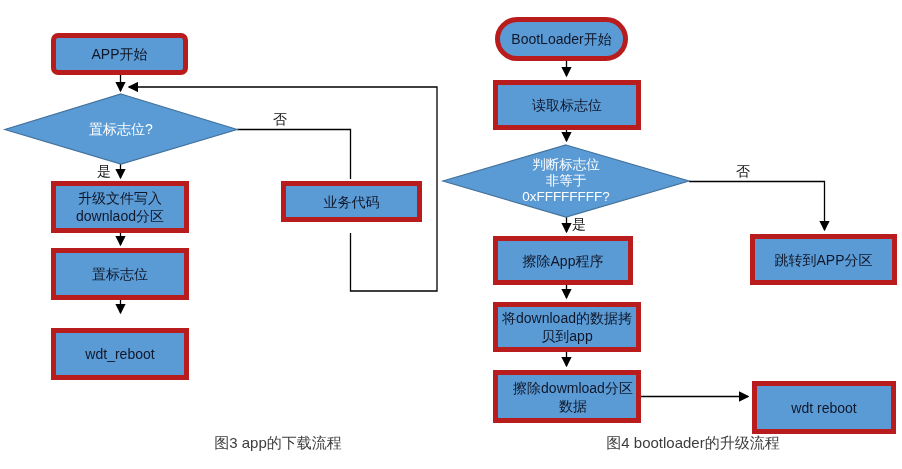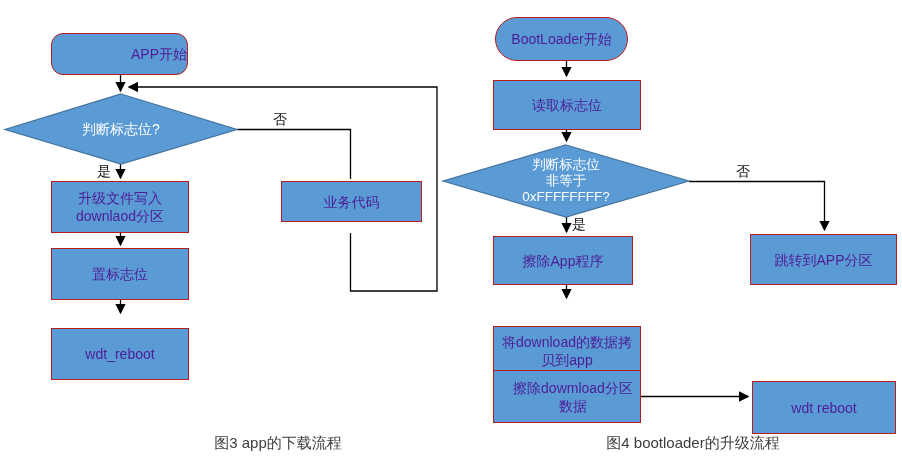--- a/index.html
+++ b/index.html
@@ -14,32 +14,32 @@
   #connector-layer {
     position: absolute;
     left: 0; top: 0;
     width: 902px; height: 469px;
   }
   .conn { stroke: #000000; stroke-width: 1.3; fill: none; }
   .diamond { fill: #5B9BD5; stroke: #41719C; stroke-width: 1.2; }
   .node {
     position: absolute;
     background: #5B9BD5;
-    border: 1px solid #b91c1c;
-    color: #4c1d95;
+    border: 5px solid #b91c1c;
+    color: #0f172a;
     display: flex;
     flex-direction: column;
     align-items: center;
     justify-content: center;
     text-align: center;
     font-size: 14px;
     line-height: 18px;
     box-sizing: border-box;
   }
-  .stadium-sm { border-radius: 12px; align-items: flex-end; }
+  .stadium-sm { border-radius: 7px; }
   .stadium { border-radius: 22px; }
   .dtext {
     position: absolute;
     color: #FFFFFF;
     font-size: 14px;
     line-height: 17px;
     text-align: center;
     display: flex;
     flex-direction: column;
     align-items: center;
@@ -89,21 +89,21 @@
 
     <polygon class="diamond" points="121,94 237,129.5 121,164 5,129.5"></polygon>
     <polygon class="diamond" points="566,145 689,181 566,217 443,181"></polygon>
   </svg>
 
   <div class="node stadium-sm" style="left:51px; top:33px; width:137px; height:42px;">
     <span>APP开始</span>
   </div>
 
   <div class="dtext" style="left:5px; top:94px; width:232px; height:70px;">
-    <span>判断标志位?</span>
+    <span>置标志位?</span>
   </div>
 
   <div class="flabel" style="left:273px; top:112px;">否</div>
   <div class="flabel" style="left:97px; top:164px;">是</div>
 
   <div class="node" style="left:51px; top:181px; width:138px; height:52px;">
     <span>升级文件写入</span>
     <span>downlaod分区</span>
   </div>
 
@@ -135,21 +135,21 @@
     <span>0xFFFFFFFF?</span>
   </div>
 
   <div class="flabel" style="left:736px; top:164px;">否</div>
   <div class="flabel" style="left:572px; top:217px;">是</div>
 
   <div class="node" style="left:493px; top:236px; width:140px; height:49px;">
     <span>擦除App程序</span>
   </div>
 
-  <div class="node" style="left:493px; top:302px; width:148px; height:50px;margin-top:24px;">
+  <div class="node" style="left:493px; top:302px; width:148px; height:50px;">
     <span>将download的数据拷</span>
     <span>贝到app</span>
   </div>
 
   <div class="node" style="left:493px; top:370px; width:148px; height:53px;padding-left:12px;">
     <span>擦除dowmload分区</span>
     <span>数据</span>
   </div>
 
   <div class="node" style="left:752px; top:381px; width:144px; height:53px;">

